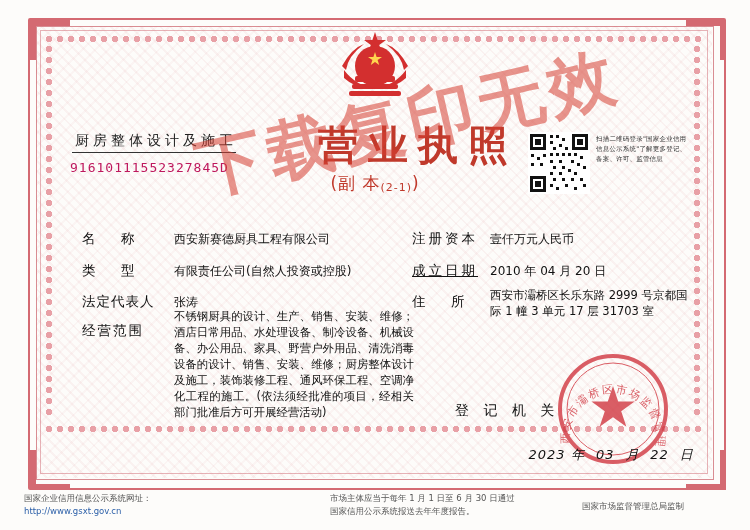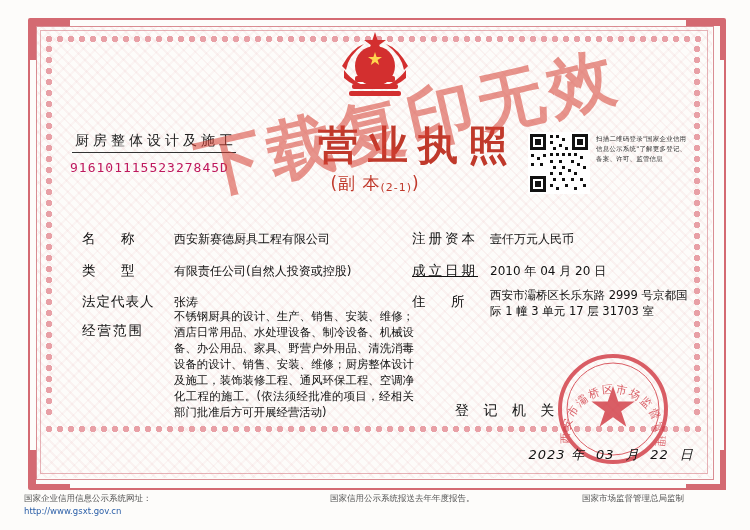--- a/index.html
+++ b/index.html
@@ -149,21 +149,21 @@
     pointer-events:none;
   }
 
   
   .footer{
     position:absolute;left:0;top:490px;width:708px;height:40px;
     font-size:8.5px;color:#555;
   }
   .f-left{position:absolute;left:24px;top:2px;line-height:13px;}
   .f-mid{position:absolute;left:330px;top:2px;line-height:13px;text-align:left;}
-  .f-right{position:absolute;right:24px;top:2px;line-height:13px;text-align:right;}
+  .f-right{position:absolute;right:24px;top:10px;line-height:13px;text-align:right;}
 </style>
 </head>
 <body>
 
 <div class="page">
 
   <div class="frame-outer"></div>
   <div class="frame-inner"></div>
   <div class="frame-hair"></div>
   <div class="guilloche"></div>
@@ -301,20 +301,21 @@
   </div>
 
   <div class="watermark">下载复印无效</div>
 
   <div class="footer">
     <div class="f-left">
       <div>国家企业信用信息公示系统网址：</div>
       <div style="color:#2b5fa8;">http://www.gsxt.gov.cn</div>
     </div>
     <div class="f-mid">
+      <div>市场主体应当于每年 1 月 1 日至 6 月 30 日通过</div>
       <div>国家信用公示系统报送去年年度报告。</div>
     </div>
     <div class="f-right">
       <div>国家市场监督管理总局监制</div>
     </div>
   </div>
 
 </div>
 
 </body></html>

